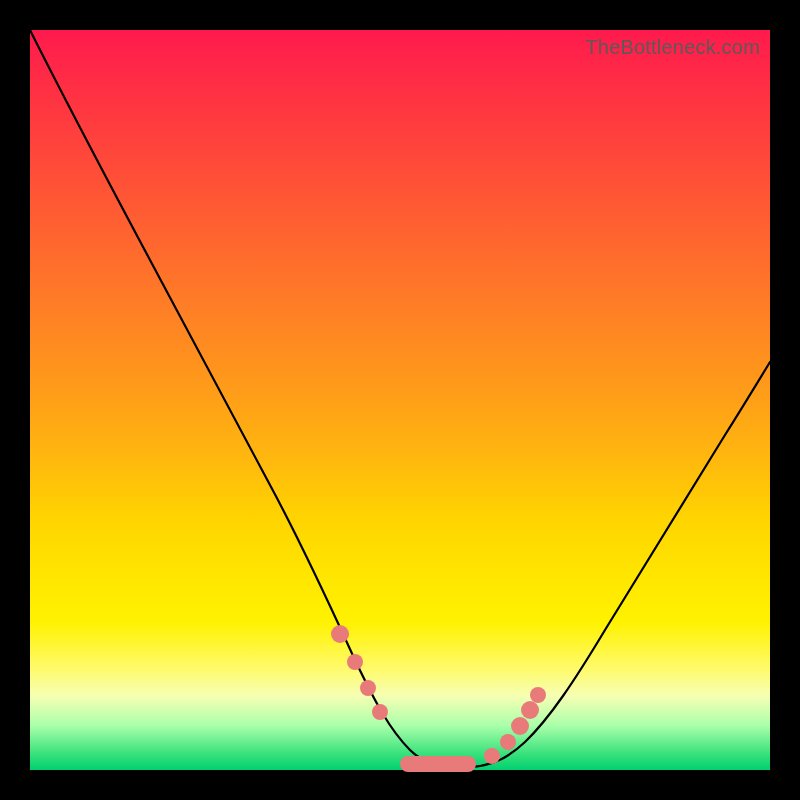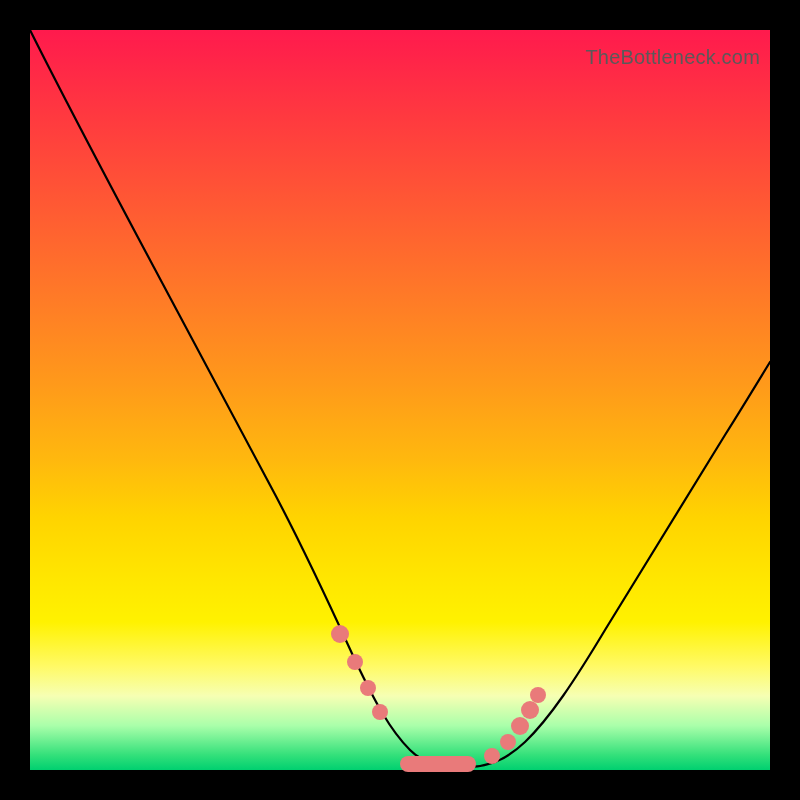--- a/index.html
+++ b/index.html
@@ -36,21 +36,21 @@
       #fff200 80%,
       #fffa66 86%,
       #f6ffb3 90%,
       #aaffaa 94%,
       #33e07a 98%,
       #00d070 100%
     );
   }
   .watermark {
     position: absolute;
-    top: 16px;
+    top: 6px;
     right: 10px;
     color: #5a5a5a;
     font-size: 20px;
     font-weight: 500;
     letter-spacing: 0.2px;
     user-select: none;
   }
   svg.curve {
     position: absolute;
     left: 0;

